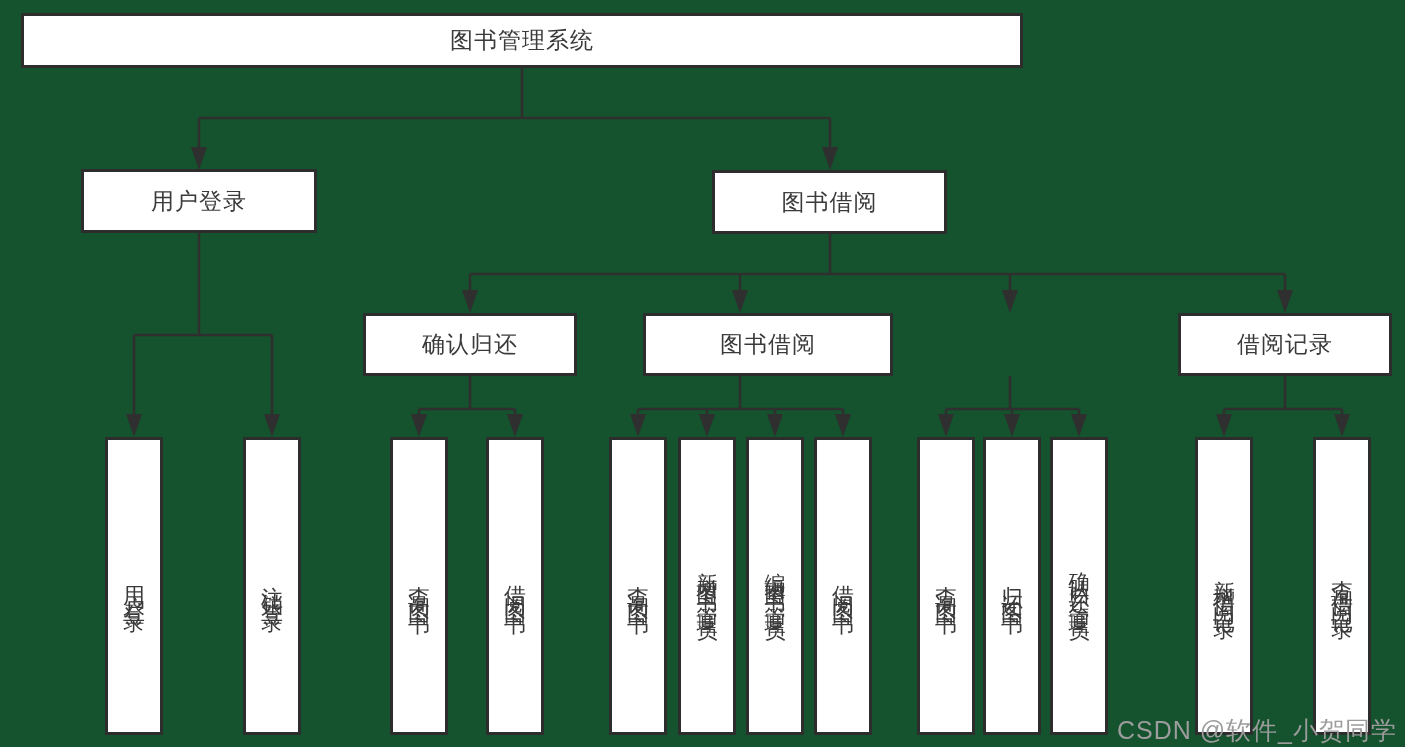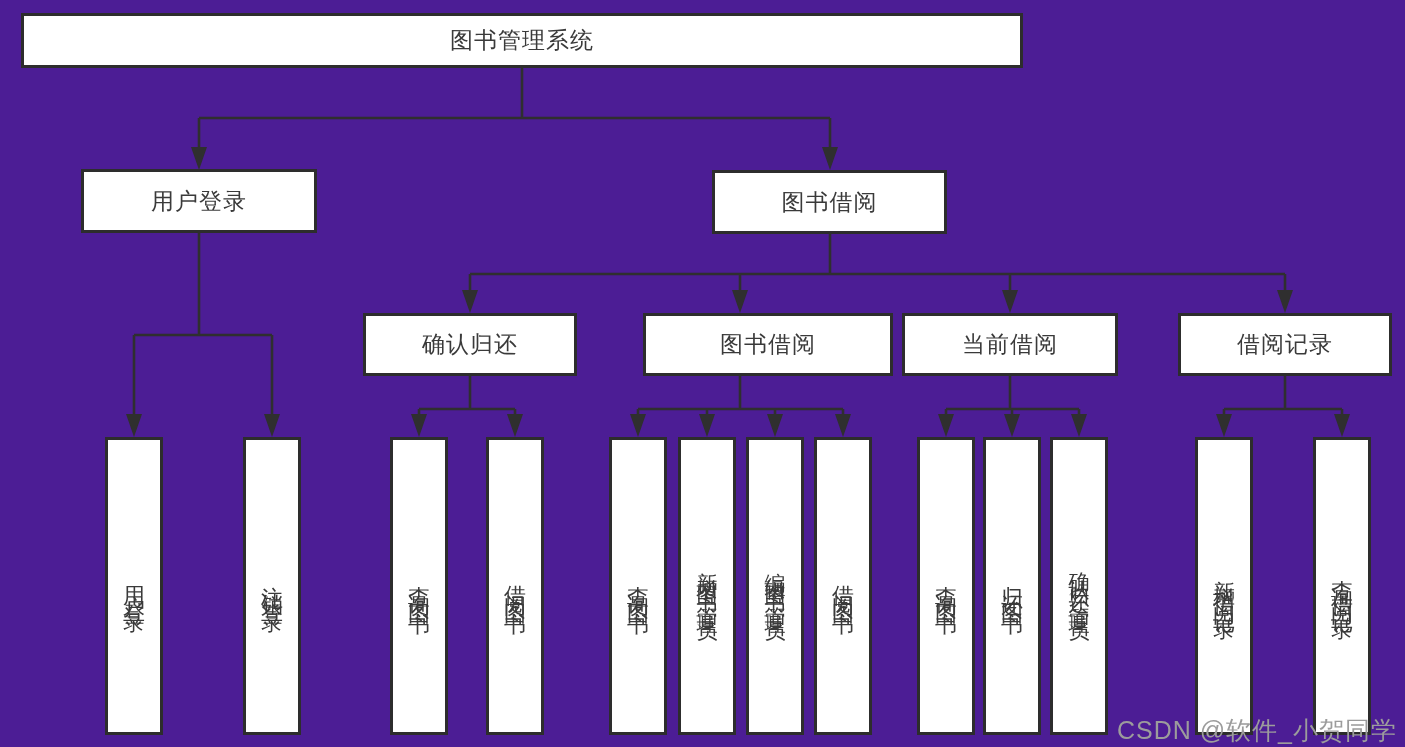--- a/index.html
+++ b/index.html
@@ -1,20 +1,20 @@
 <!DOCTYPE html>
 <html><head>
 <meta charset="utf-8">
 <style>
   html, body { margin: 0; padding: 0; background: #ffffff; }
   .stage {
     position: relative;
     width: 1405px;
     height: 747px;
-    background: #4c1d95;
+    background: #14532d;
     font-family: "Liberation Sans", sans-serif;
     overflow: hidden;
   }
   .connectors {
     position: absolute;
     left: 0; top: 0;
     width: 1405px; height: 747px;
   }
   .node {
     position: absolute;
@@ -98,21 +98,20 @@
     </g>
   </svg>
 
   <div class="node hbox" style="left:21px; top:13px; width:1002px; height:55px;">图书管理系统</div>
 
   <div class="node hbox" style="left:81px; top:169px; width:236px; height:64px;">用户登录</div>
   <div class="node hbox" style="left:712px; top:170px; width:235px; height:64px;">图书借阅</div>
 
   <div class="node hbox" style="left:363px; top:313px; width:214px; height:63px;">确认归还</div>
   <div class="node hbox" style="left:643px; top:313px; width:250px; height:63px;">图书借阅</div>
-  <div class="node hbox" style="left:902px; top:313px; width:216px; height:63px;">当前借阅</div>
   <div class="node hbox" style="left:1178px; top:313px; width:214px; height:63px;">借阅记录</div>
 
   <div class="node vbox" style="left:105px;">用户登录</div>
   <div class="node vbox" style="left:243px;">注销登录</div>
 
   <div class="node vbox" style="left:390px;">查询图书</div>
   <div class="node vbox" style="left:486px;">借阅图书</div>
 
   <div class="node vbox" style="left:609px;">查询图书</div>
   <div class="node vbox long" style="left:678px;">新增图书（管理员）</div>

